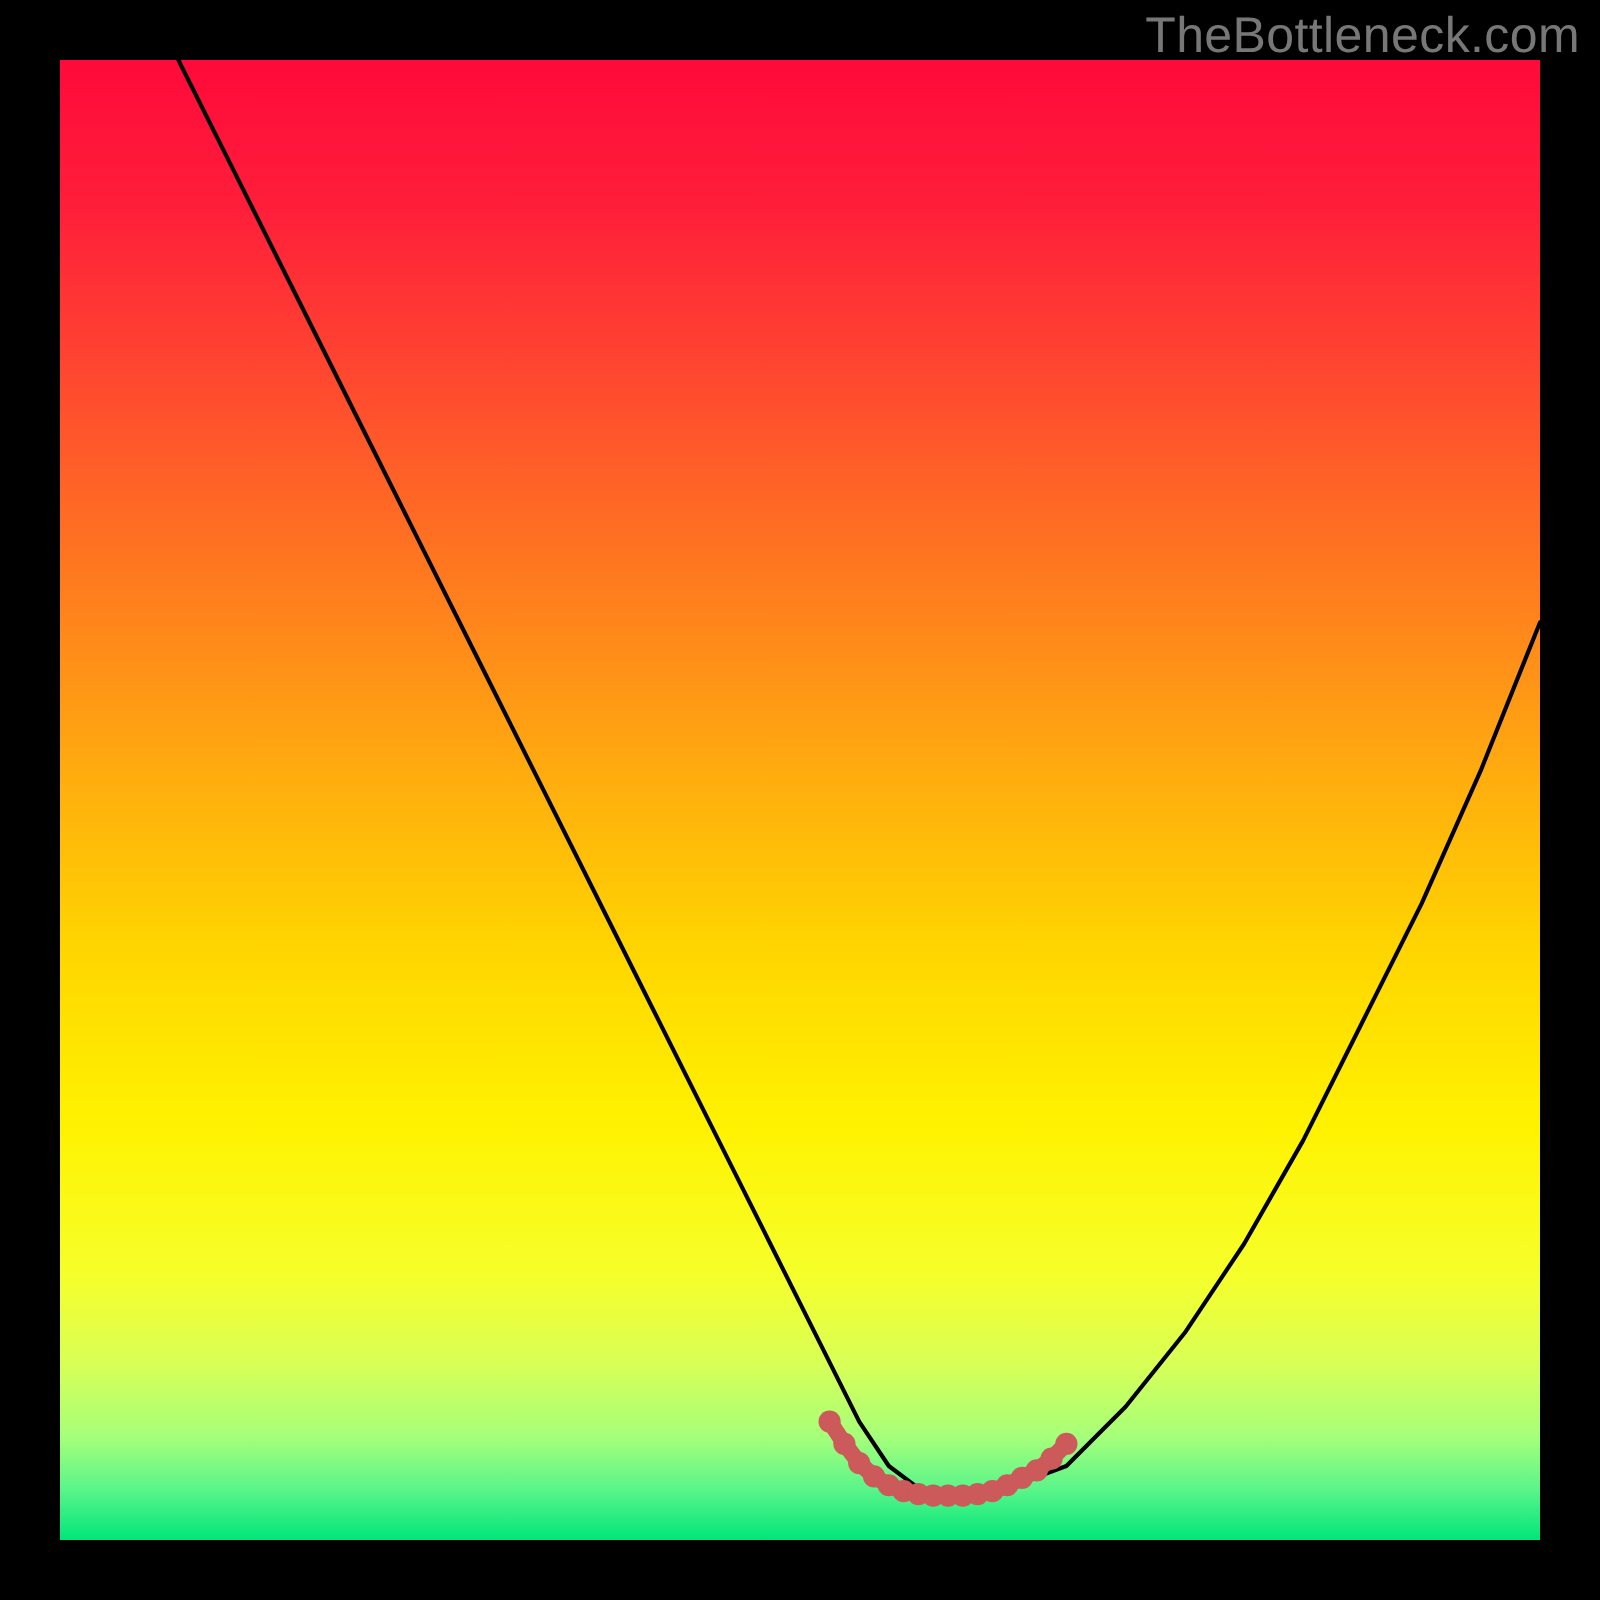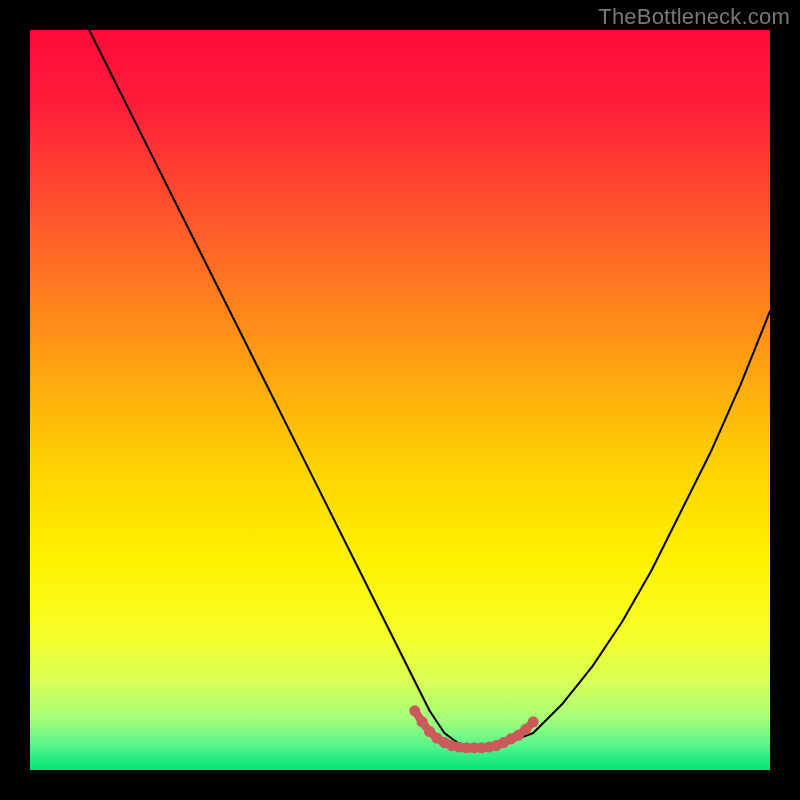--- a/index.html
+++ b/index.html
@@ -36,21 +36,21 @@
     left: 0;
     top: 0;
     width: 740px;
     height: 740px;
   }
   .watermark {
     position: absolute;
     top: 4px;
     right: 10px;
     color: #777;
-    font-size: 22px;
+    font-size: 25px;
     font-weight: 500;
     letter-spacing: 0.2px;
     user-select: none;
   }
 </style>
 </head>
 <body>
 
 <div class="canvas">
 

